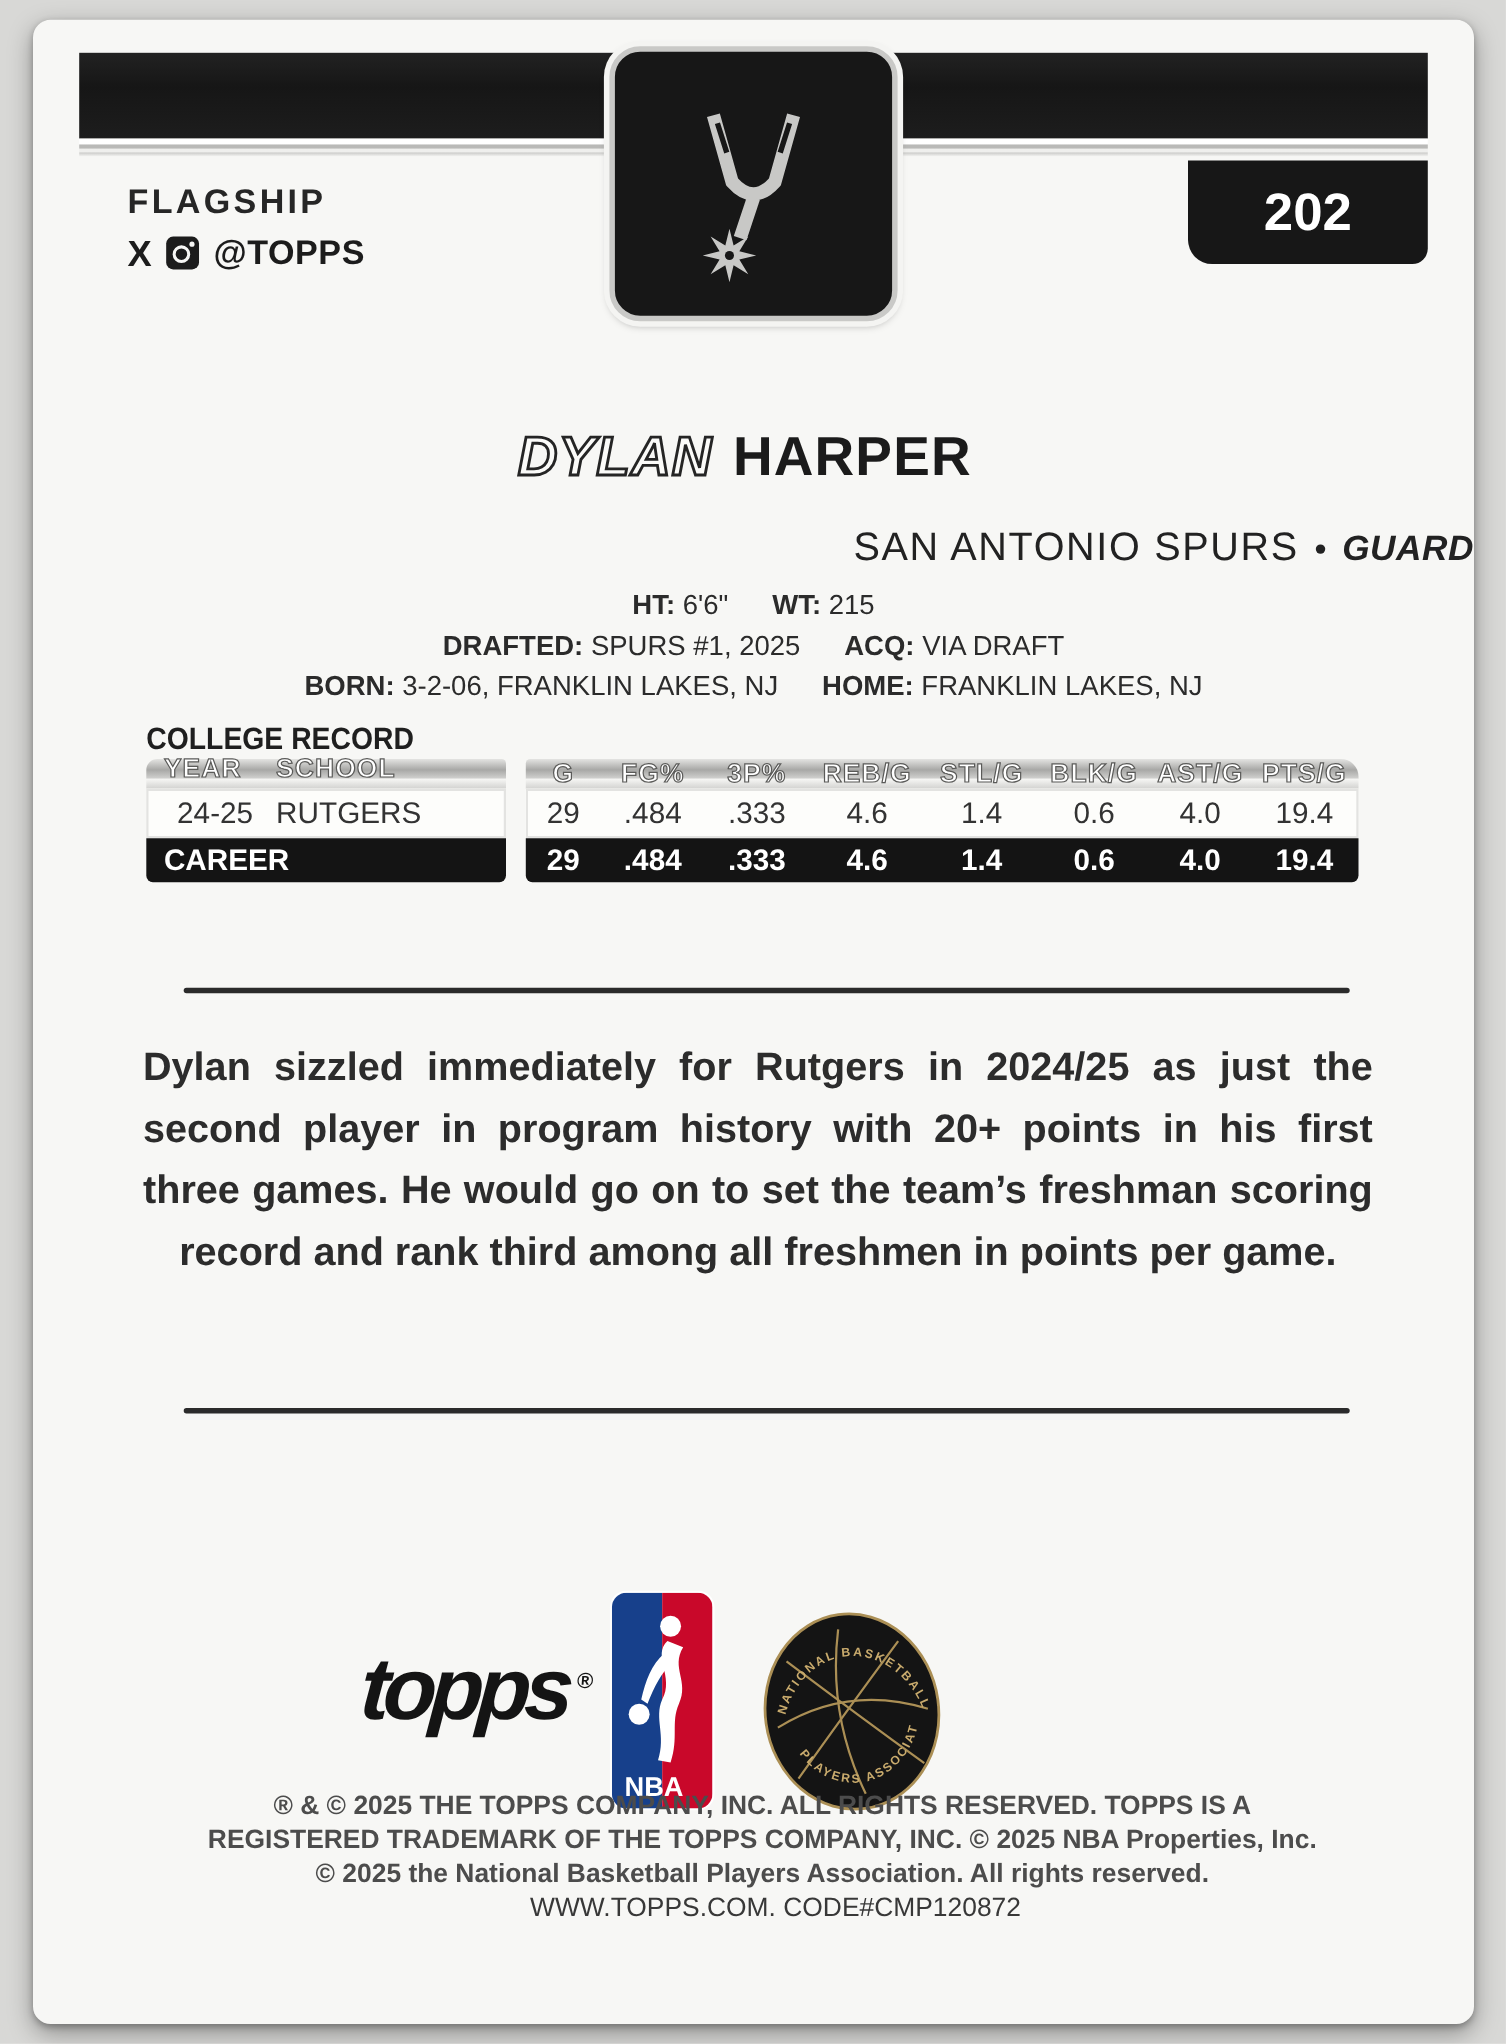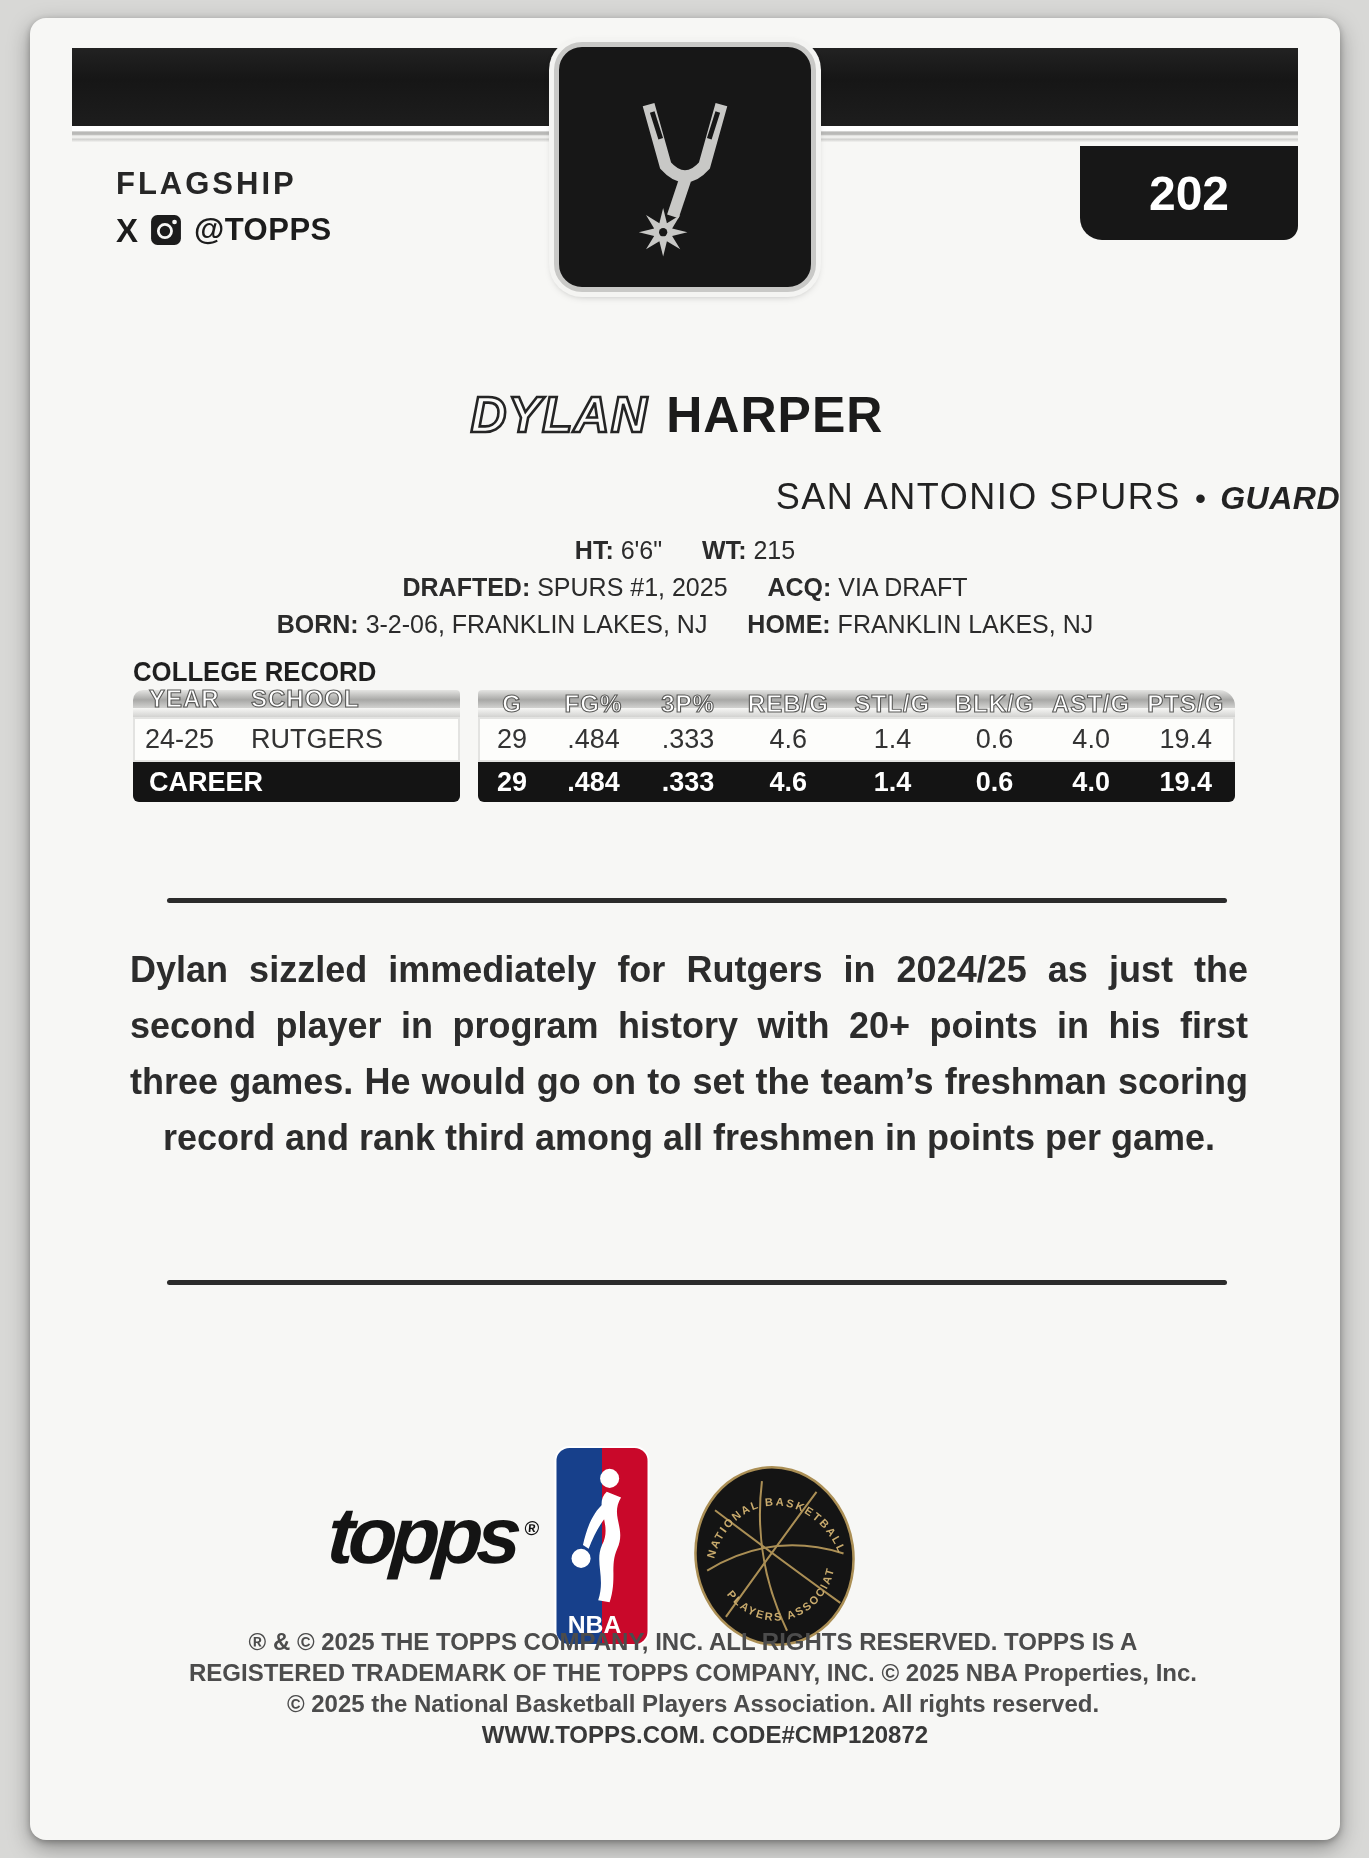--- a/index.html
+++ b/index.html
@@ -81,21 +81,21 @@
   .tblL .thdr { border-radius:10px 4px 0 0; }
   .tblR .thdr { border-radius:4px 16px 0 0; }
   .strip { height:9px; background:linear-gradient(180deg,#f7f7f5, #d2d2d0); }
   .trow { height:45px; display:flex; align-items:center; font-size:27px; }
   .trow.white { background:#fdfdfb; color:#333; box-shadow:inset 0 0 0 2px #e3e3e1; }
   .trow.black { height:40px; background:#141414; color:#fff; font-weight:700; }
   .tblL .trow.black { border-radius:0 0 6px 6px; }
   .tblR .trow.black { border-radius:0 0 6px 6px; }
   .thY { padding-left:16px; width:118px; }
   .thS { }
-  .tdY { padding-left:12px; width:118px; }
+  .tdY { padding-left:28px; width:118px; }
   .tdS { }
   .tdC { padding-left:16px; }
   .statgrid { display:grid; width:100%;
     grid-template-columns:9% 12.5% 12.5% 14% 13.5% 13.5% 12% 13%;
   }
   .statgrid span { text-align:center; }
   
   .divider {
     position:absolute; left:137px; width:1060px; height:5px;
     background:#2b2b2b; border-radius:3px;
@@ -115,21 +115,21 @@
     line-height:1;
   }
   .topps-reg { font-size:20px; font-weight:700; vertical-align:super; letter-spacing:0; margin-left:8px; }
   .nba-logo { position:absolute; left:524px; top:1428px; }
   .nbpa-logo { position:absolute; left:652px; top:1442px; }
   
   .legal {
     position:absolute; left:16px; right:0; top:1608px; text-align:center;
     color:#4c4c4c; font-size:24px; font-weight:600; line-height:31px;
   }
-  .legal .l4 { font-weight:700; color:#383838;margin-left:24px; }
+  .legal .l4 { font-weight:400; color:#383838;margin-left:24px; }
 </style>
 </head>
 <body>
 
 <div class="card">
 
   <div class="topbar"></div>
   <div class="topbar-underline"></div>
 
   <div class="logo-tab">

